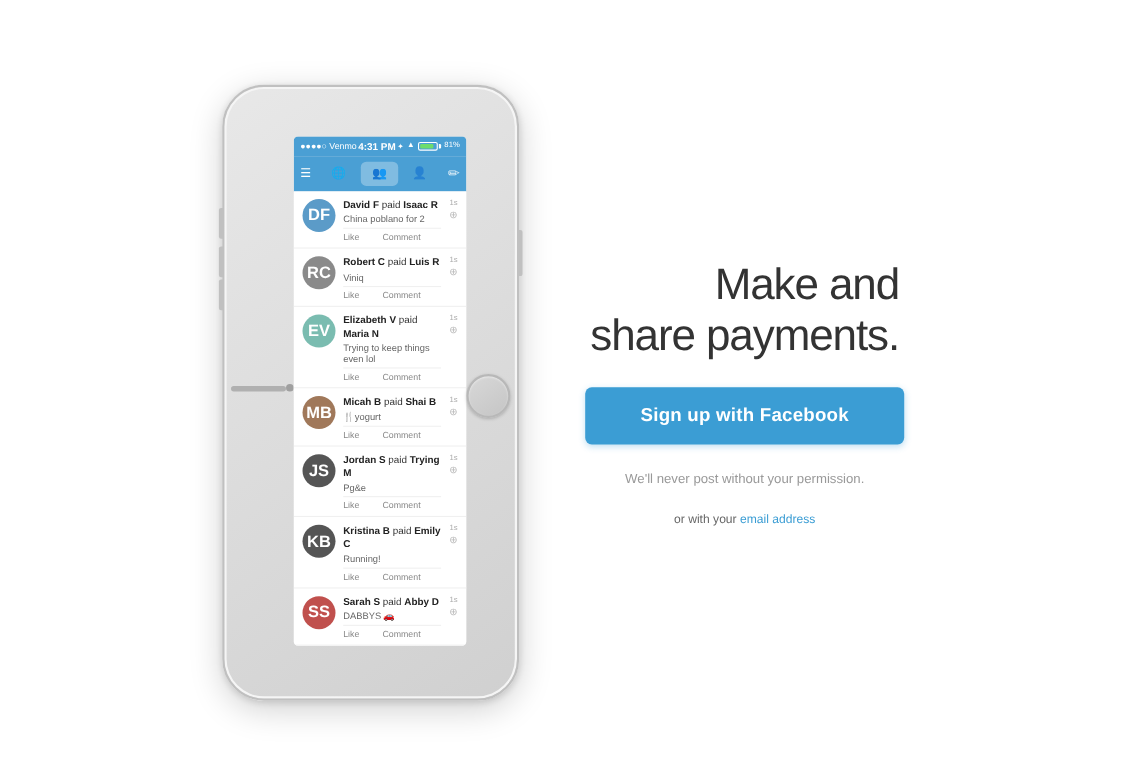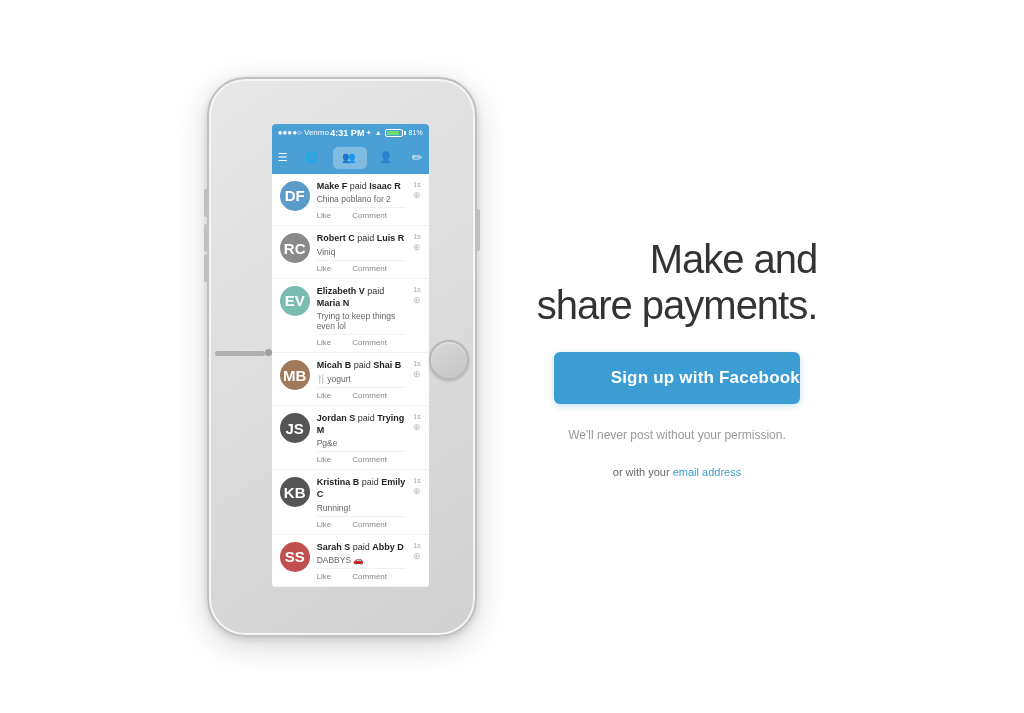--- a/index.html
+++ b/index.html
@@ -289,32 +289,31 @@
     .headline {
       font-size: 40px;
       font-weight: 300;
       color: #333;
       line-height: 1.15;
       text-align: right;
       letter-spacing: -1px;
     }
 
     .signup-btn {
-      width: 246px;
+      width: 290px;
       height: 52px;
       background: #3b9dd4;
       border: none;
       border-radius: 6px;
       color: #fff;
       font-size: 17px;
       font-weight: 600;
       cursor: pointer;
       letter-spacing: 0.2px;
       box-shadow: 0 2px 6px rgba(59,157,212,0.3);
-      text-align: right;
     }
 
     .permission-text {
       font-size: 12px;
       color: #999;
       text-align: center;
     }
 
     .or-text {
       font-size: 11px;
@@ -378,21 +377,21 @@
           </div>
           <span class="nav-right">✏</span>
         </div>
 
         <div class="feed">
 
         <div class="feed-item">
       <div class="feed-avatar av-blue">DF</div>
       <div class="feed-content">
         <div class="feed-text">
-          <strong>Make F</strong>
+          <strong>David F</strong>
           paid
           <strong>Isaac R</strong>
         </div>
         <div class="feed-sub">China poblano for 2</div>
         <div class="feed-actions">
           <span class="feed-action">Like</span>
           <span class="feed-action">Comment</span>
         </div>
       </div>
       <div class="feed-meta">

